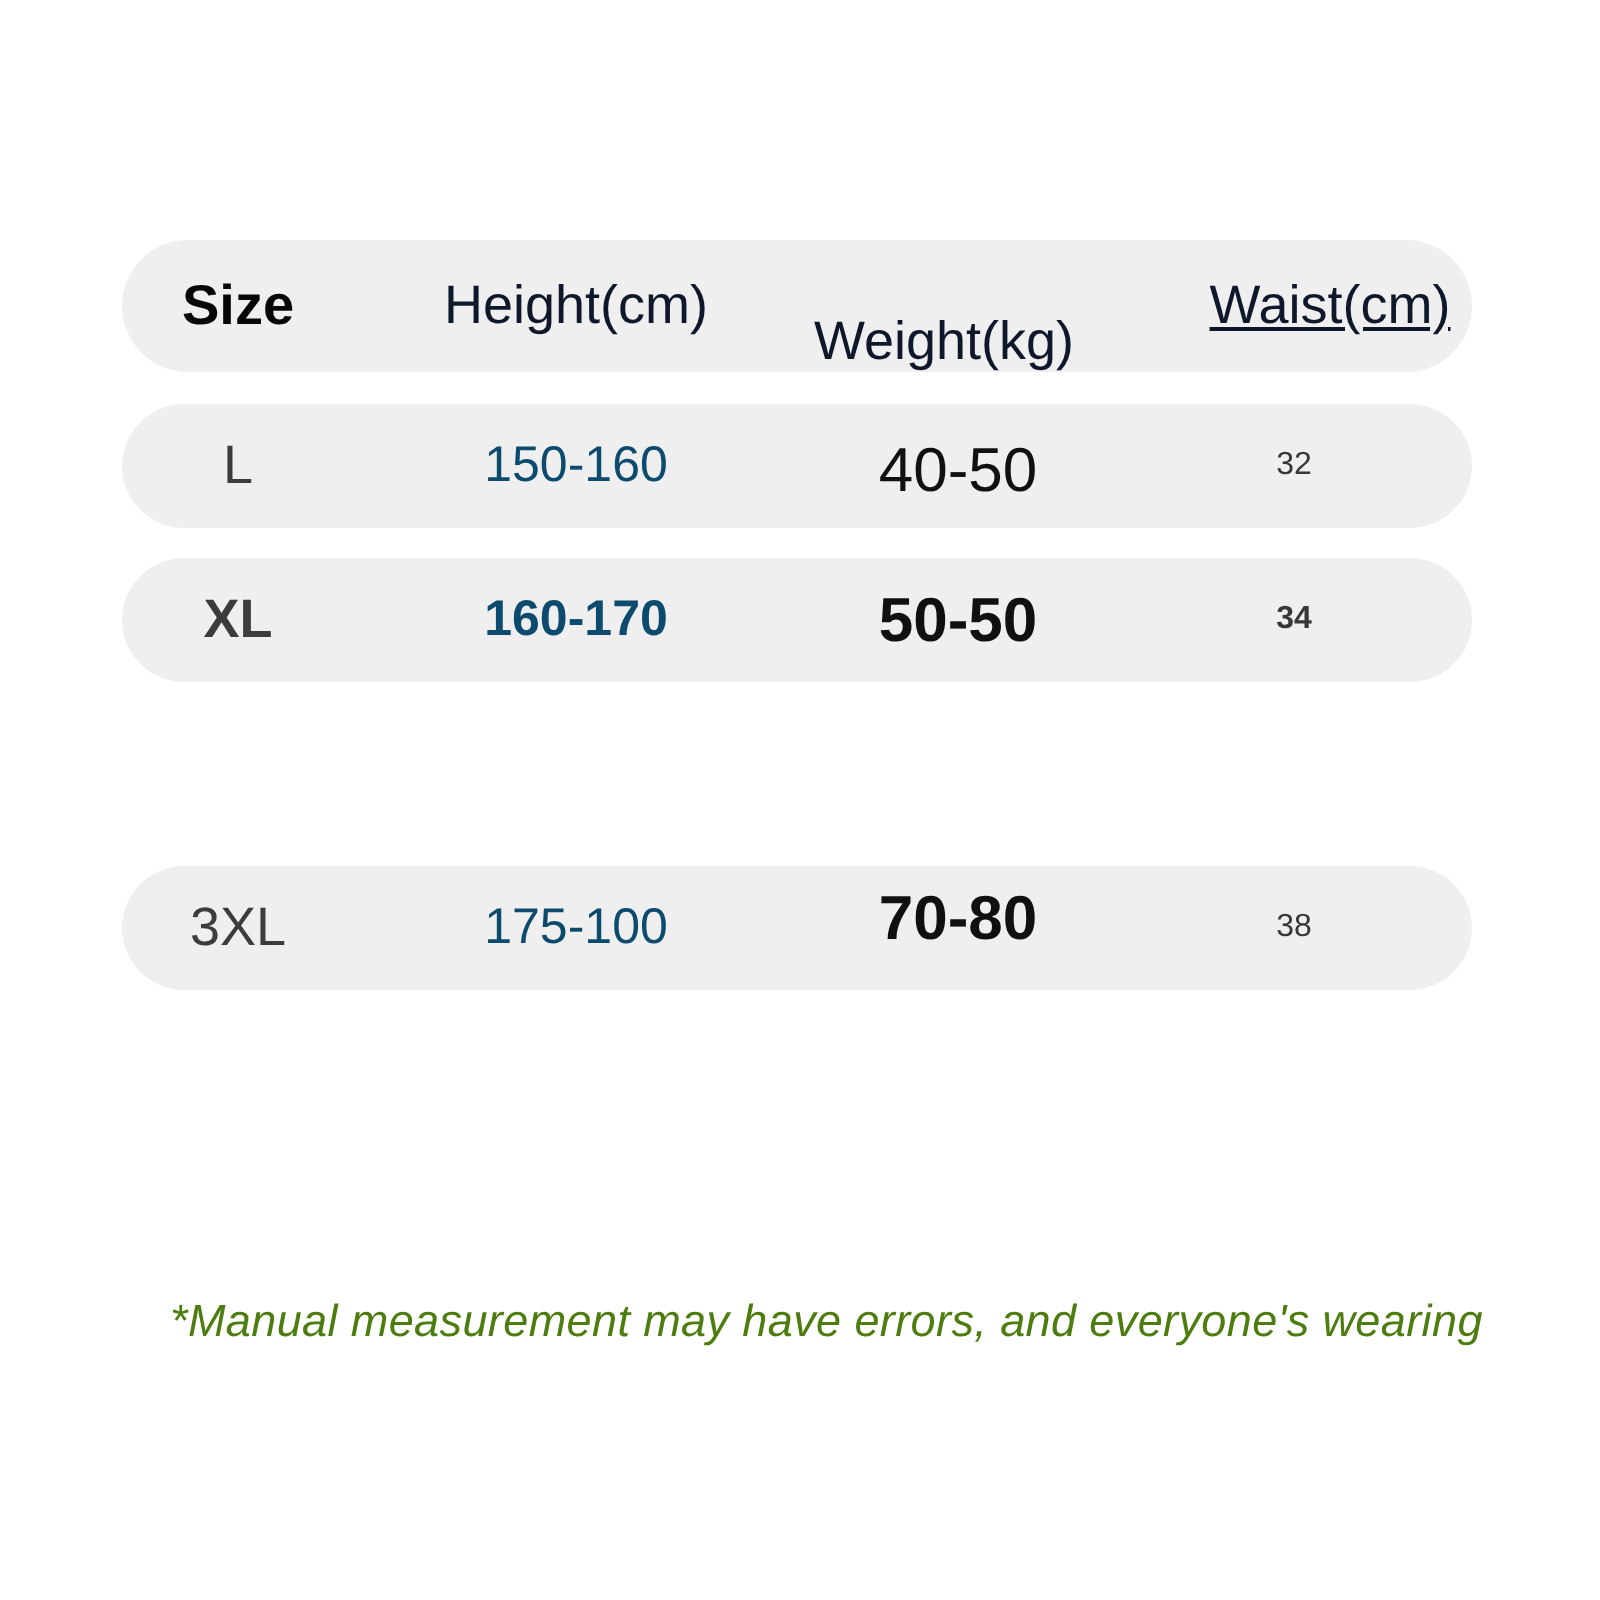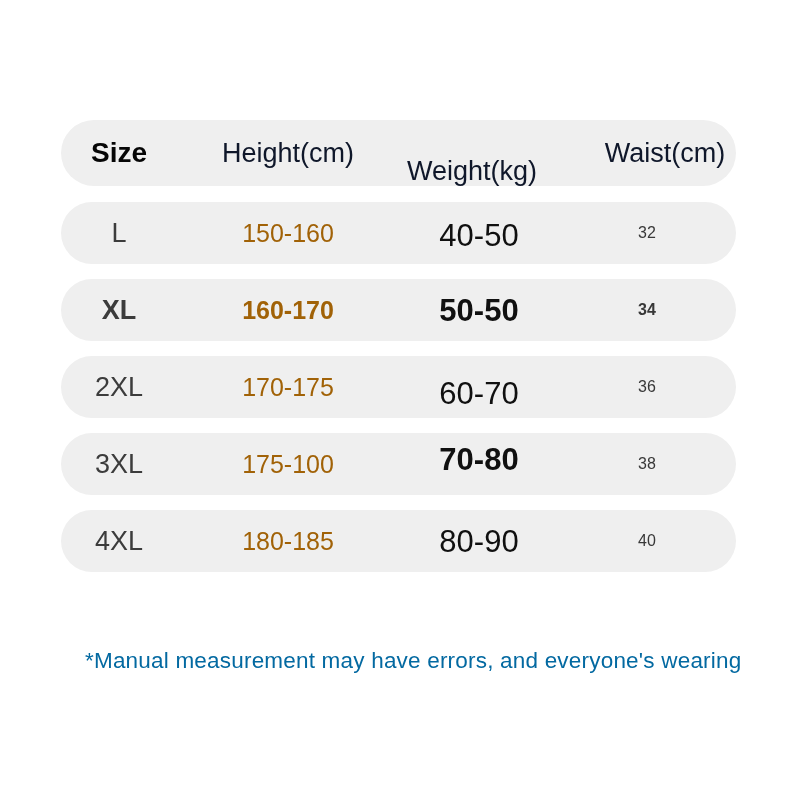--- a/index.html
+++ b/index.html
@@ -16,37 +16,37 @@
   .data-row{height:62px;border-radius:31px;}
   .r0{top:202px;} .r1{top:279px;font-weight:bold;} .r2{top:356px;} .r3{top:433px;} .r4{top:510px;}
 
   
   .cell{position:absolute;top:50%;transform:translate(-50%,-50%);white-space:nowrap;line-height:1;}
   .c-size{left:58px;}
   .c-height{left:227px;}
   .c-weight{left:405px;}
   .c-waist{left:586px;}
   .c-weight-h{left:411px;margin-top:18px;}
-  .c-waist-h{left:604px;}
+  .c-waist-h{left:604px;text-decoration:underline;}
 
   .th{font-size:27px;color:#0f172a;}
   .th-size{font-size:28px;font-weight:700;color:#060606;}
   .td-size{font-size:27px;color:#3c3c3c;}
-  .td-height{font-size:25px;color:#a16207;}
+  .td-height{font-size:25px;color:#0c4a6e;}
   .td-weight{font-size:31px;color:#101010;margin-left:13px;}
   .td-waist{font-size:16px;color:#383838;}
 
   
   .dy-p6{top:calc(50% + 6px);}
   .dy-m5{top:calc(50% - 5px);font-weight:bold;}
   .dy-p2{top:calc(50% + 2px);}
 
   .note{
     position:absolute;left:85px;top:643px;width:660px;
-    font-size:22.5px;line-height:35px;color:#0369a1;letter-spacing:0.2px;
+    font-size:22.5px;line-height:35px;color:#4d7c0f;letter-spacing:0.2px;font-style:italic;
   }
 </style>
 </head>
 <body>
 
 <div class="canvas">
 
   <div class="row header-row">
     <span class="cell c-size th-size">Size</span>
     <span class="cell c-height th">Height(cm)</span>
@@ -61,38 +61,26 @@
     <span class="cell c-waist td-waist">32</span>
   </div>
 
   <div class="row data-row r1">
     <span class="cell c-size td-size">XL</span>
     <span class="cell c-height td-height">160-170</span>
     <span class="cell c-weight td-weight">50-50</span>
     <span class="cell c-waist td-waist">34</span>
   </div>
 
-  <div class="row data-row r2">
-    <span class="cell c-size td-size">2XL</span>
-    <span class="cell c-height td-height">170-175</span>
-    <span class="cell c-weight td-weight dy-p6">60-70</span>
-    <span class="cell c-waist td-waist">36</span>
-  </div>
 
   <div class="row data-row r3">
     <span class="cell c-size td-size">3XL</span>
     <span class="cell c-height td-height">175-100</span>
     <span class="cell c-weight td-weight dy-m5">70-80</span>
     <span class="cell c-waist td-waist">38</span>
   </div>
 
-  <div class="row data-row r4">
-    <span class="cell c-size td-size">4XL</span>
-    <span class="cell c-height td-height">180-185</span>
-    <span class="cell c-weight td-weight">80-90</span>
-    <span class="cell c-waist td-waist">40</span>
-  </div>
 
   <div class="note">
     <div>*Manual measurement may have errors, and everyone's wearing</div>
   </div>
 
 </div>
 
 </body></html>

